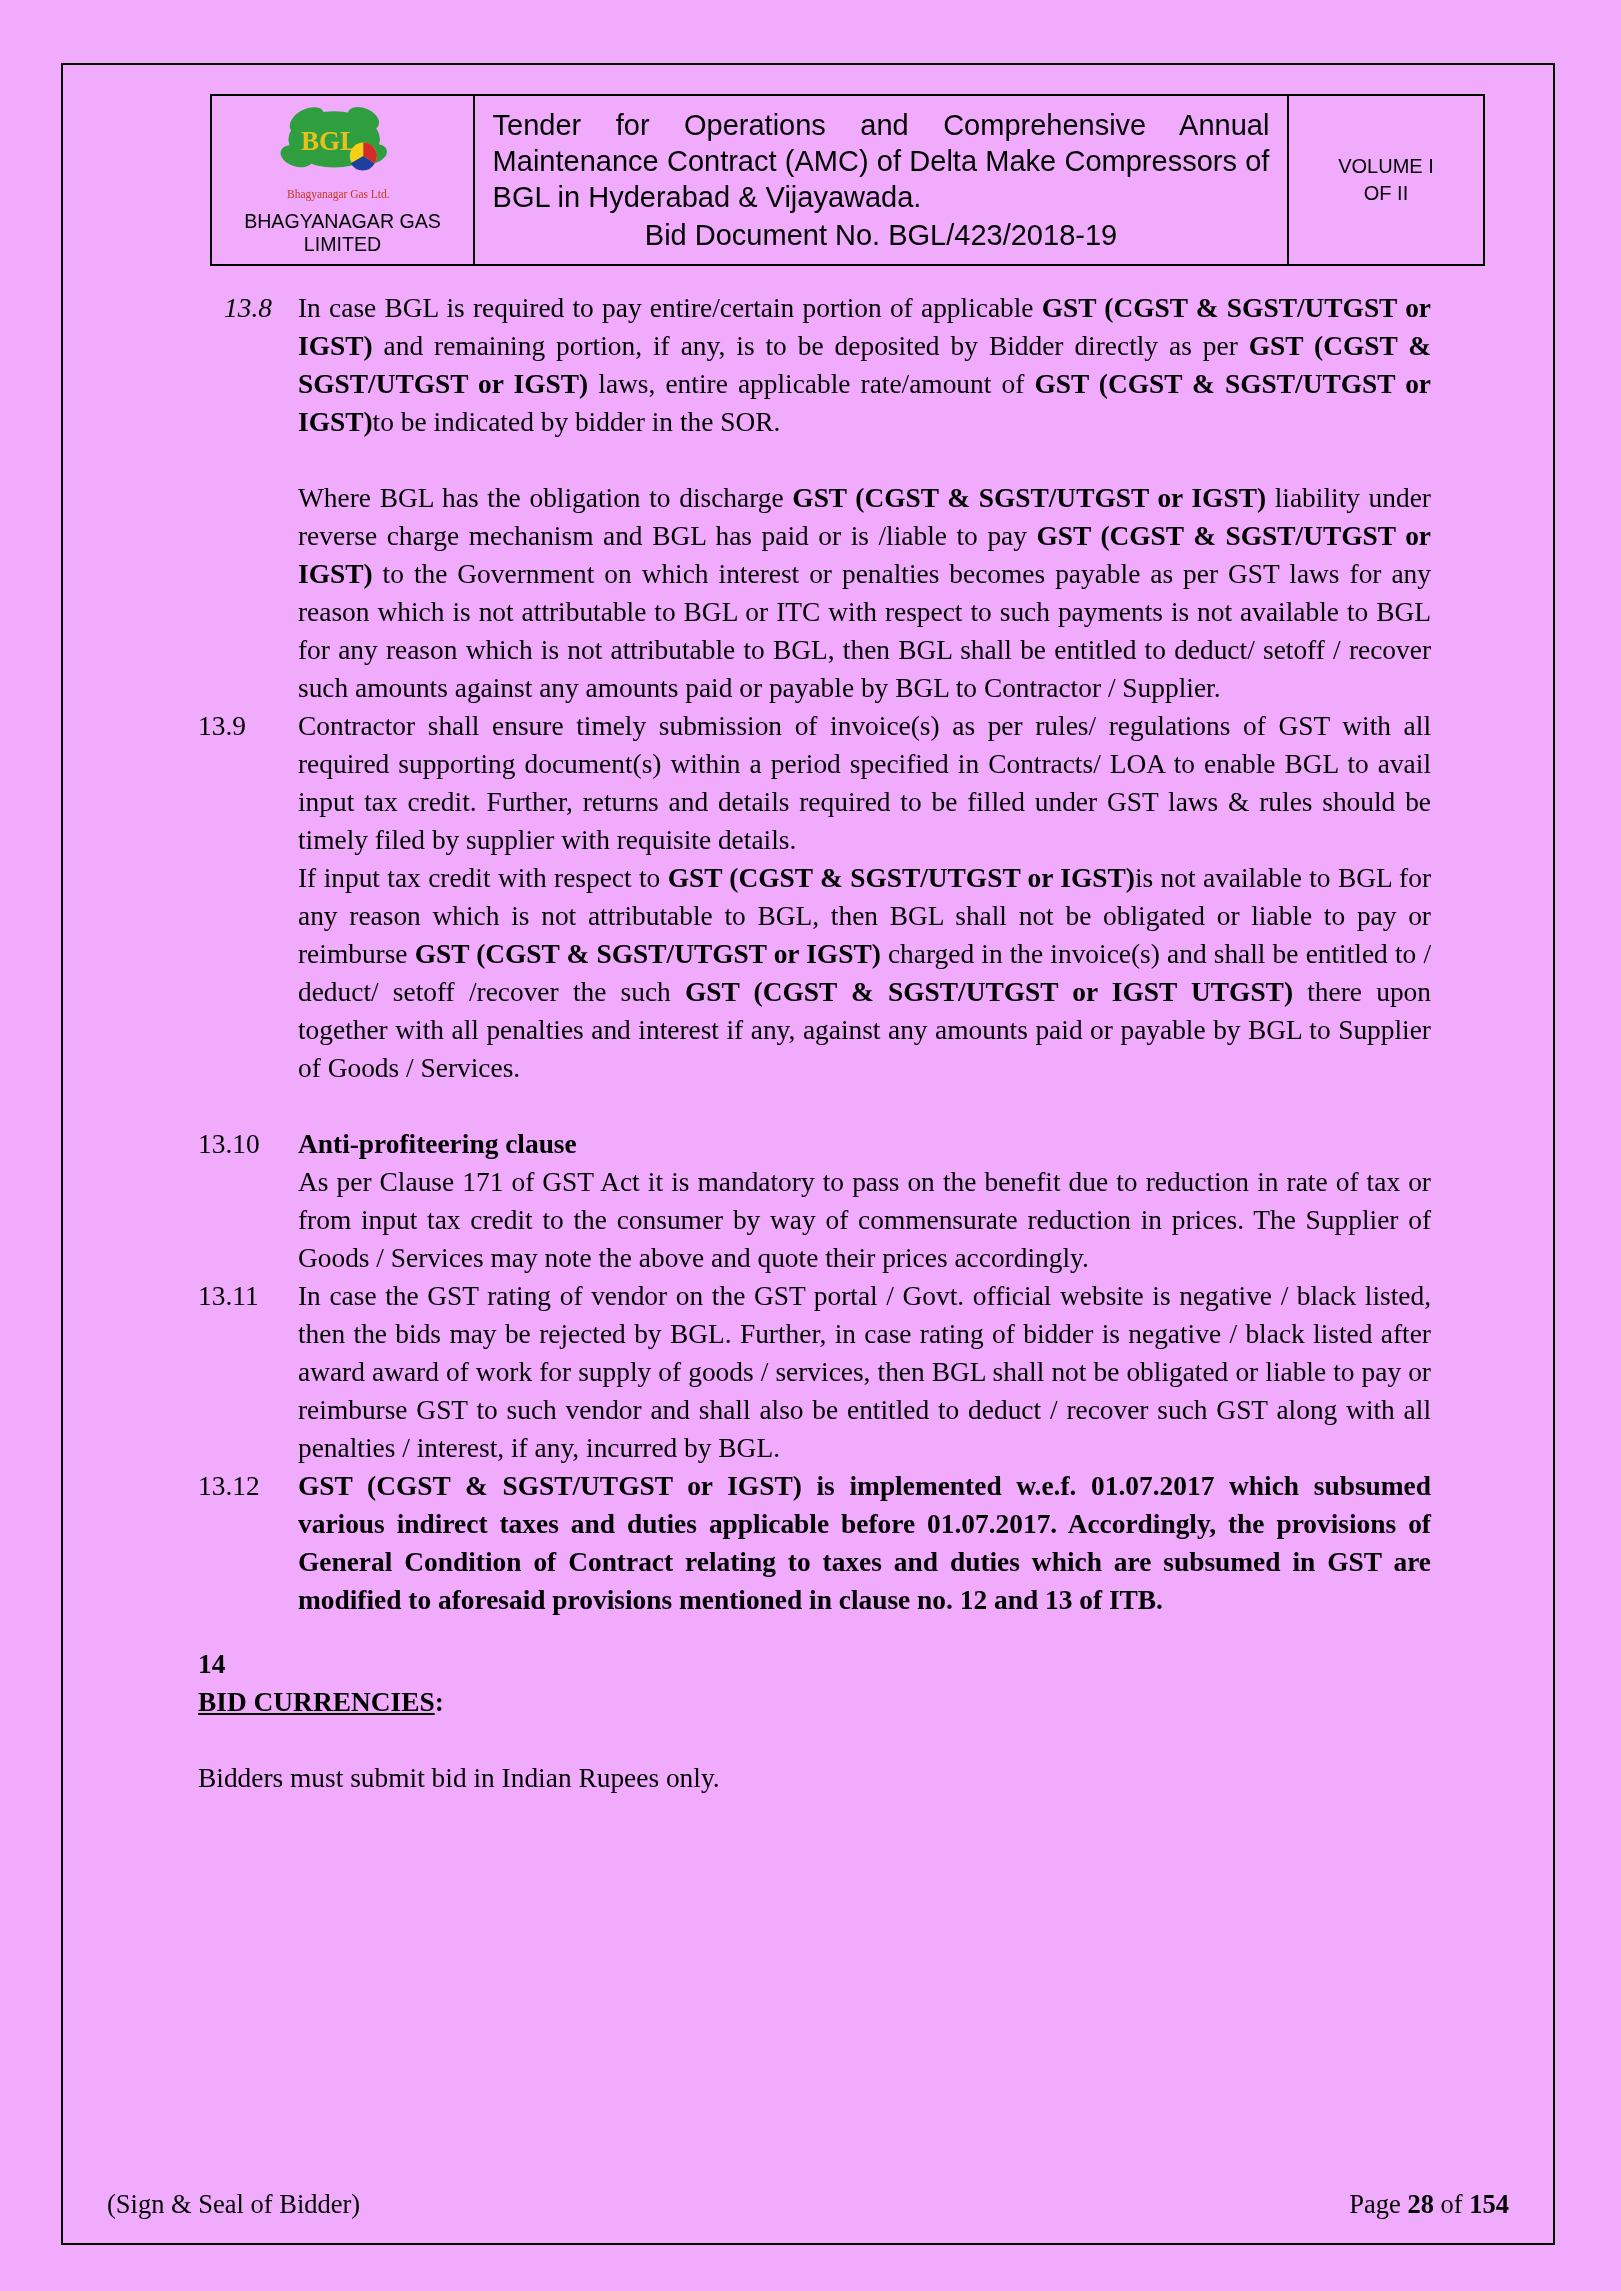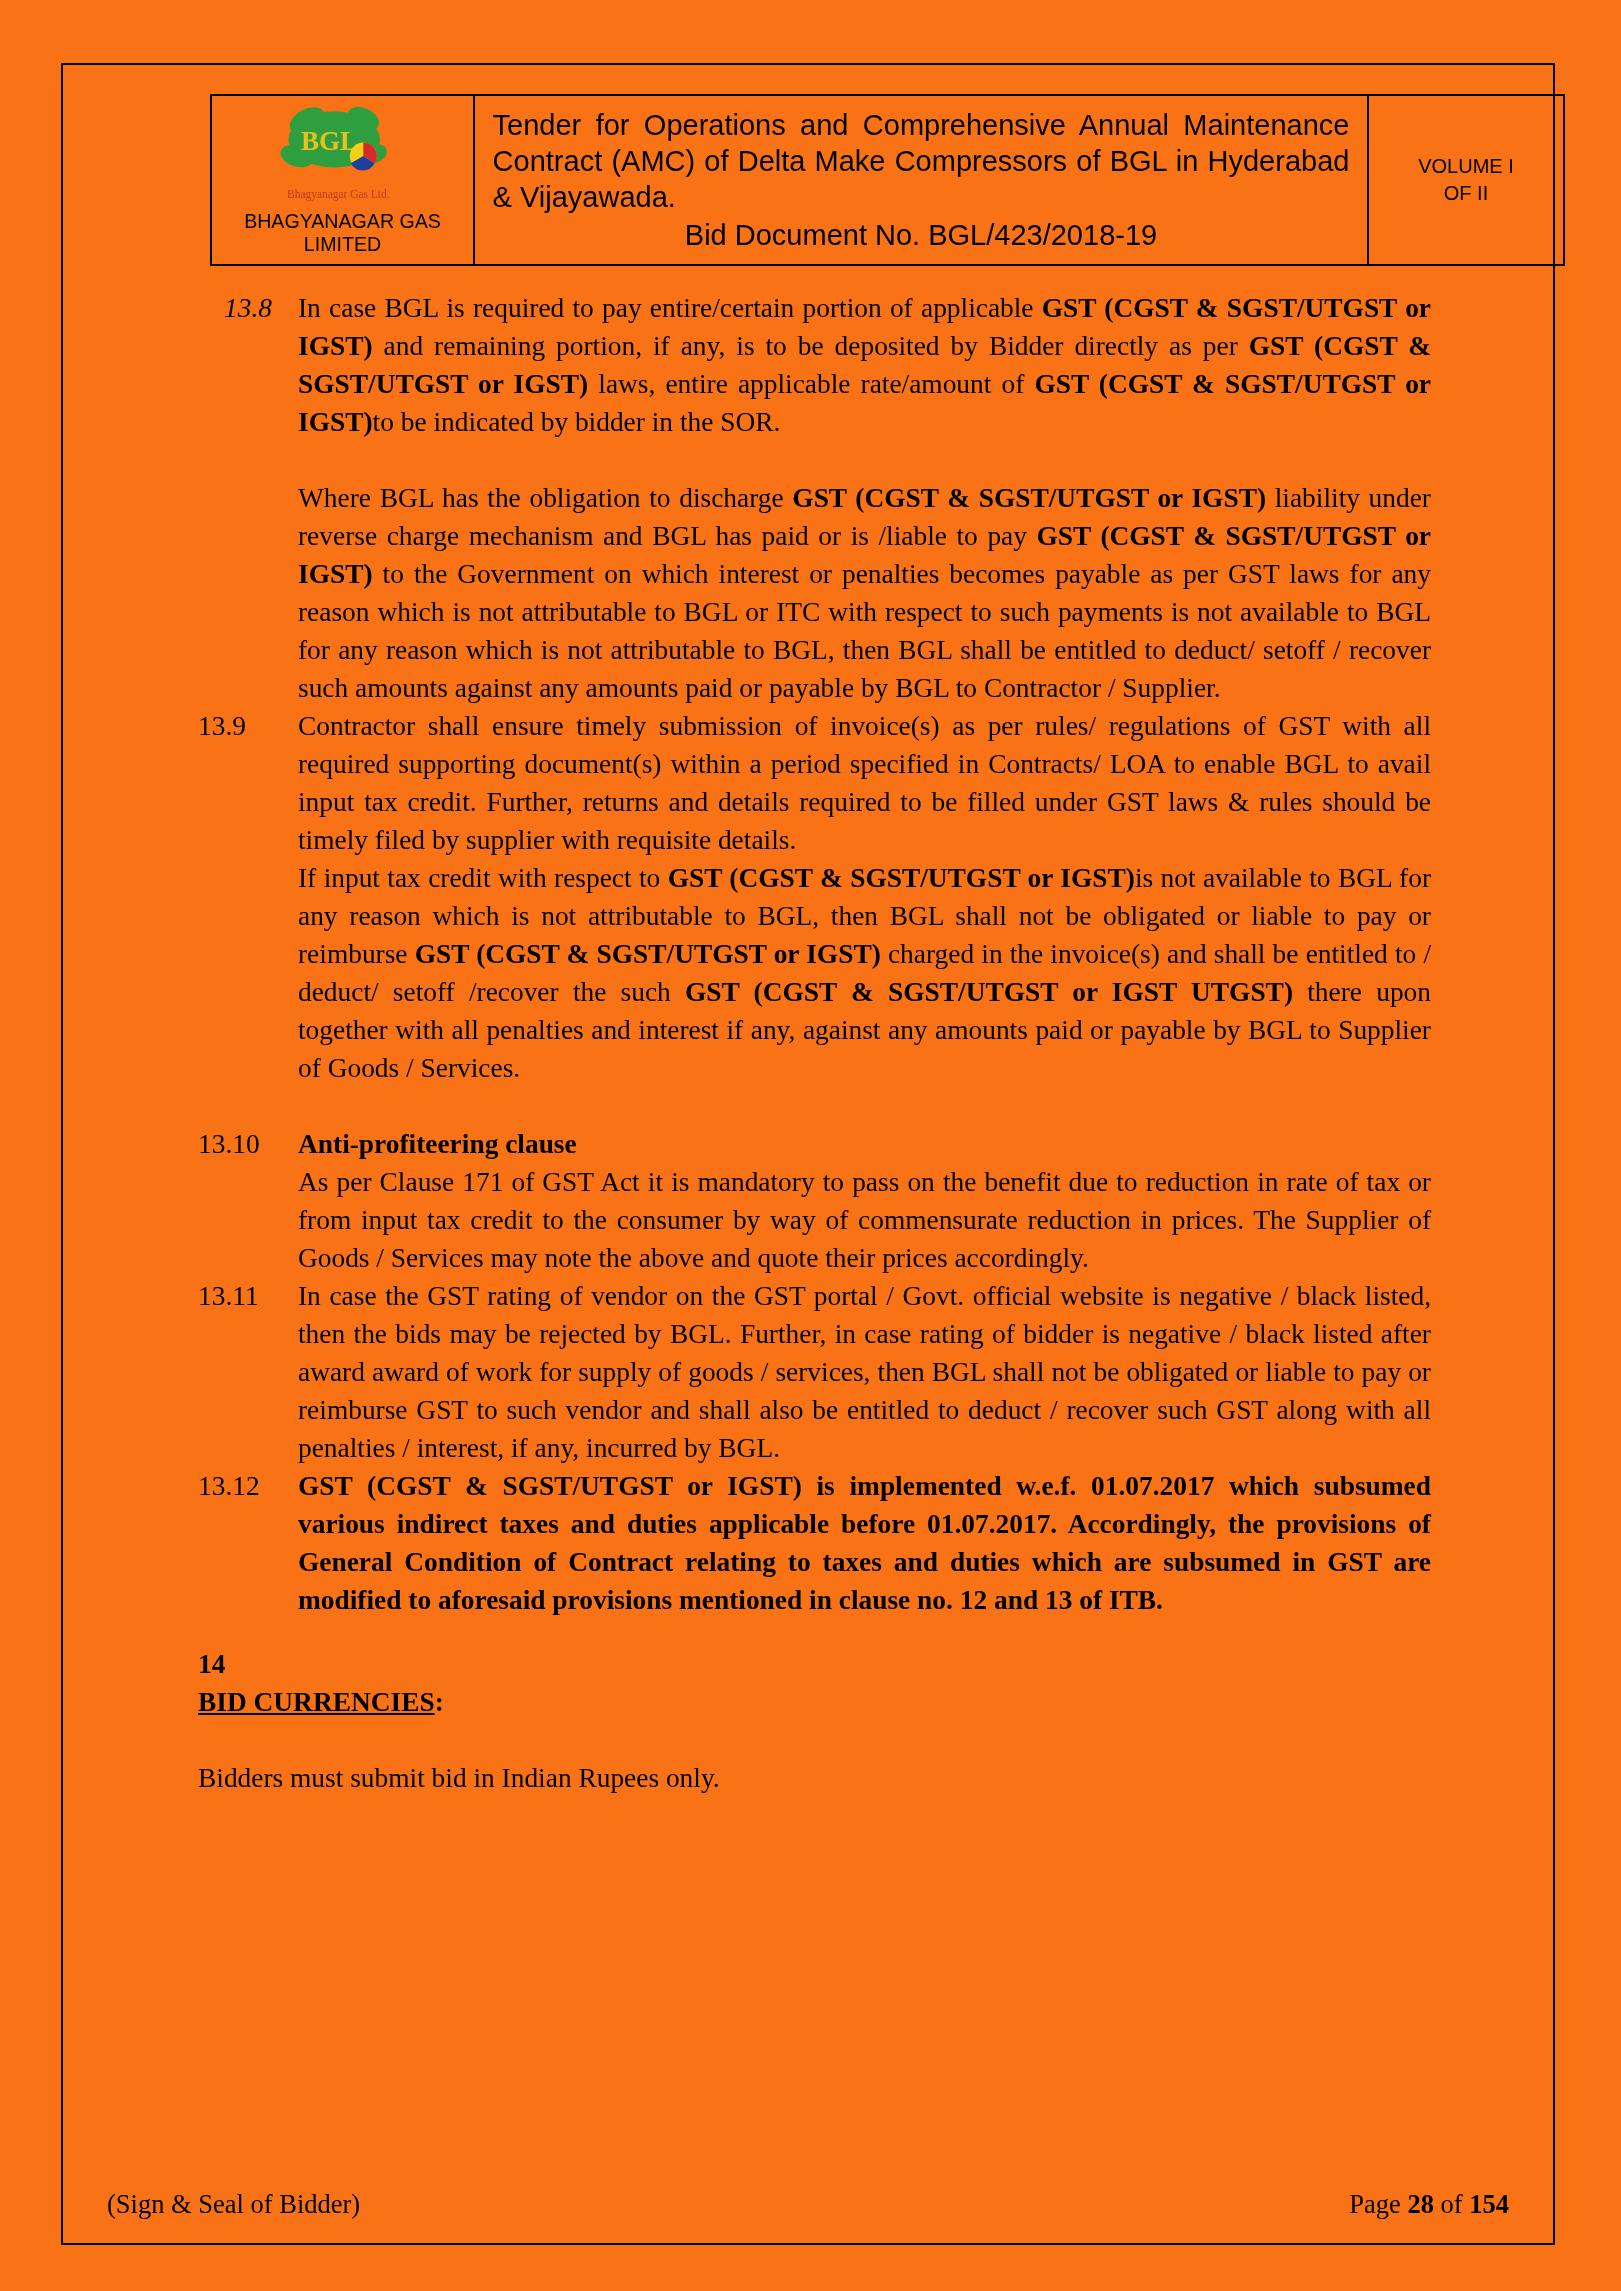--- a/index.html
+++ b/index.html
@@ -1,24 +1,24 @@
 <!DOCTYPE html>
 <html><head>
 <meta charset="utf-8">
 <style>
   * { margin:0; padding:0; box-sizing:border-box; }
   html,body { background:#e9e9e9; }
   body { font-family:"Liberation Serif", serif; color:#000; }
-  .page { position:relative; width:1621px; height:2292px; background:#f97316; overflow:hidden; }
+  .page { position:relative; width:1621px; height:2292px; background:#f0abfc; overflow:hidden; }
   .border-box { position:absolute; left:61px; top:63px; width:1494px; height:2182px; border:2px solid #000; }
 
   table.header { border-collapse:collapse; margin:29px 0 0 147px; width:1272px; table-layout:fixed; }
   table.header td { border:2px solid #000; vertical-align:middle; }
   .logo-cell { width:263px; text-align:center; padding:5.9px 5.9px 7.8px 5.9px; }
-  .title-cell { width:894px; padding:9.8px 17.6px; font-family:"Liberation Sans", sans-serif; }
+  .title-cell { width:814px; padding:9.8px 17.6px; font-family:"Liberation Sans", sans-serif; }
   .volume-cell { width:196px; text-align:center; font-family:"Liberation Sans", sans-serif; font-size:20px; line-height:1.35; }
   .tender-title { font-size:29px; line-height:1.24; text-align:justify; }
   .doc-no { font-size:29px; text-align:center; margin-top:3px; }
   .org { font-family:"Liberation Sans", sans-serif; font-size:19.6px; line-height:1.18; }
 
   .content { margin-top:23.5px; }
   .clause { display:flex; margin-left:135px; }
   .clause.mt { margin-top:38px; }
   .clause.mt-lg { margin-top:26px;flex-direction:column; }
   .cnum { flex:none; width:100px; font-size:27.4px; line-height:38px; }

